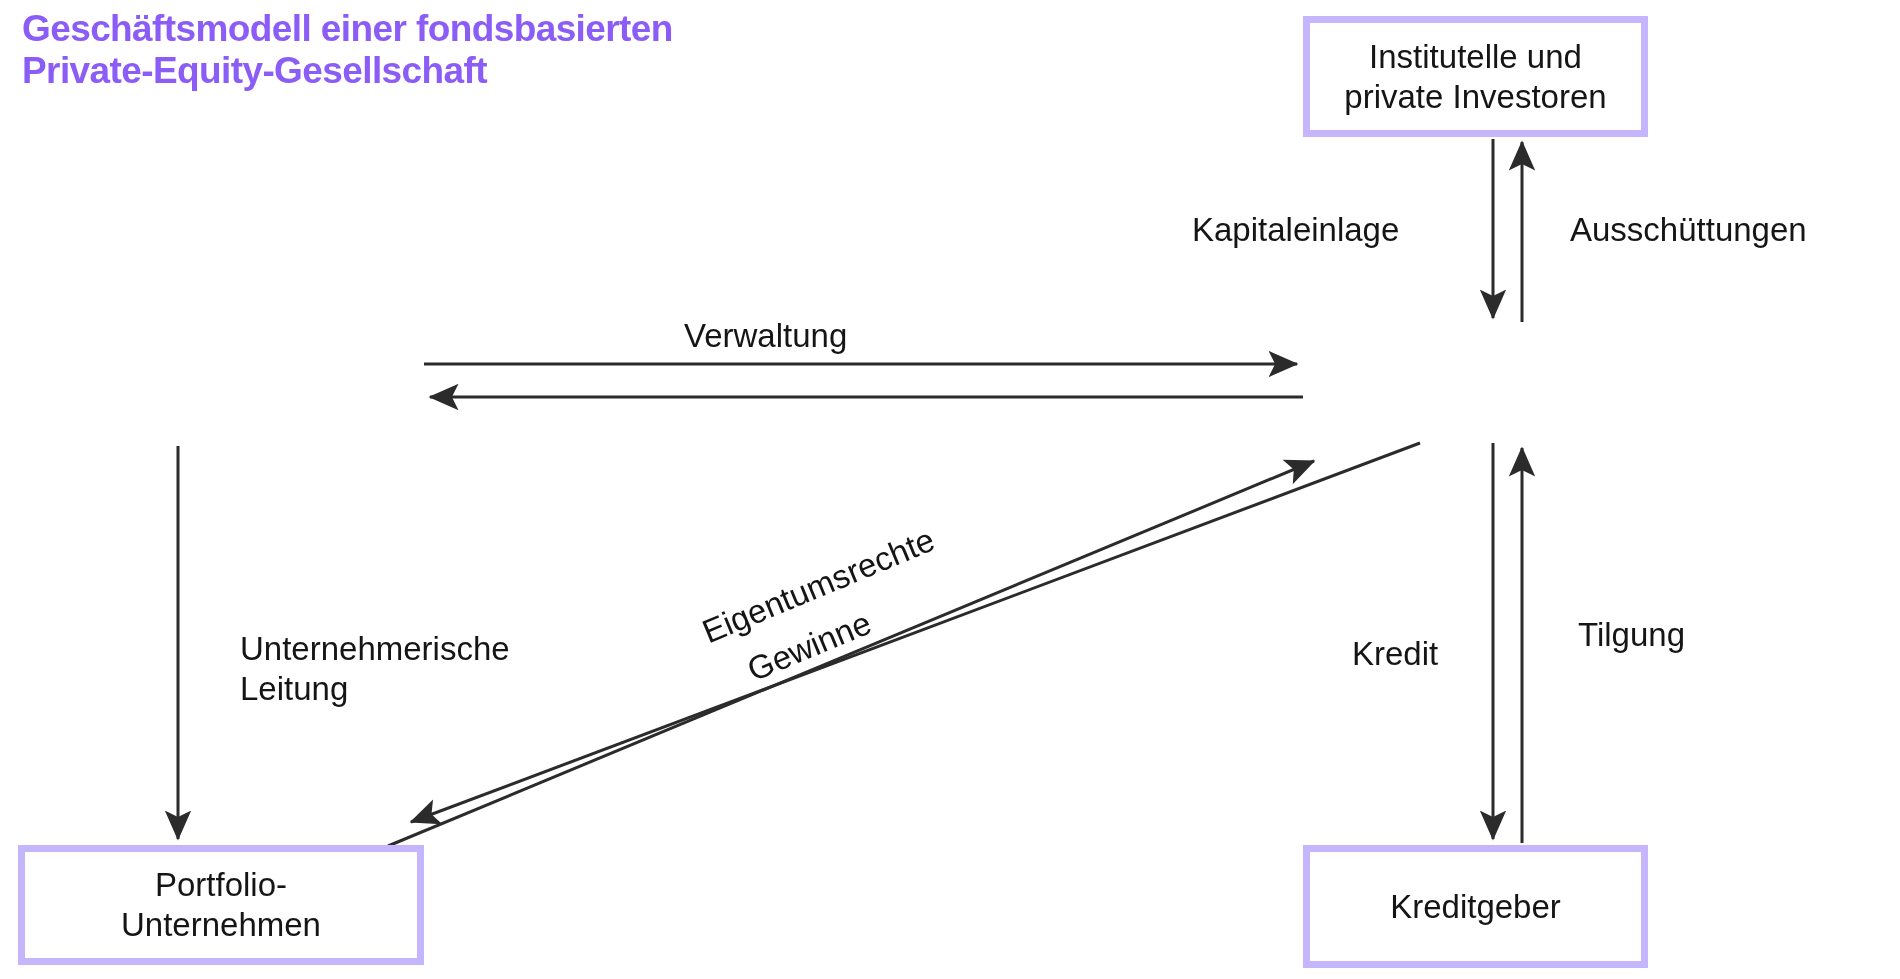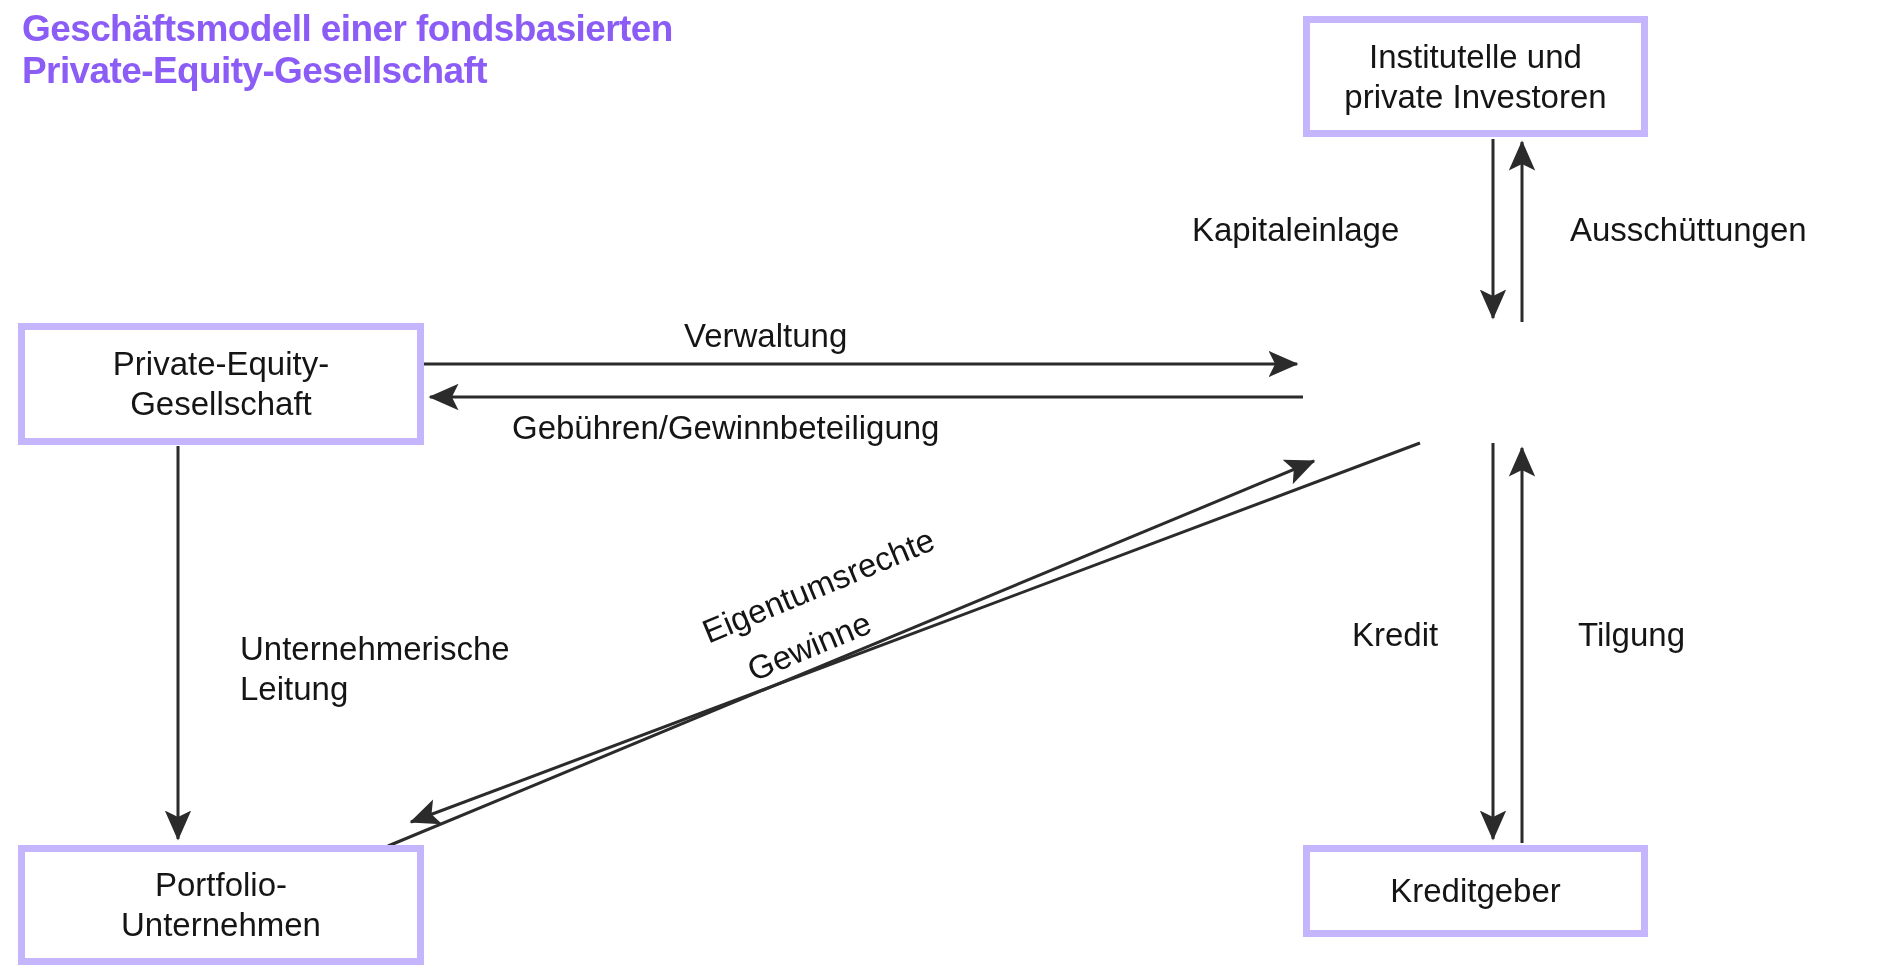--- a/index.html
+++ b/index.html
@@ -95,40 +95,37 @@
 
     <line x1="1493" y1="443" x2="1493" y2="839" stroke="#2b2b2b" stroke-width="3" marker-end="url(#ah)"></line>
 
     <line x1="1522" y1="843" x2="1522" y2="448" stroke="#2b2b2b" stroke-width="3" marker-end="url(#ah)"></line>
   </svg>
 
   <div class="node" style="left:1303px; top:16px; width:345px; height:121px;">Institutelle und
 private Investoren</div>
 
 
-  <div class="node" style="left:18px; top:323px; width:406px; height:122px;">Private-Equity-
-Gesellschaft</div>
 
   <div class="node" style="left:18px; top:845px; width:406px; height:120px;">Portfolio-
 Unternehmen</div>
 
-  <div class="node" style="left:1303px; top:845px; width:345px; height:92px;">Kreditgeber</div>
+  <div class="node" style="left:1303px; top:845px; width:345px; height:123px;">Kreditgeber</div>
 
   <div class="edge-label" style="left:1192px; top:210px;text-align:right;">Kapitaleinlage</div>
 
   <div class="edge-label" style="left:1570px; top:210px;">Ausschüttungen</div>
 
   <div class="edge-label" style="left:684px; top:316px;">Verwaltung</div>
 
-  <div class="edge-label" style="left:512px; top:408px;">Gebühren/Gewinnbeteiligung</div>
 
   <div class="edge-label" style="left:240px; top:605px;margin-top:24px;">Unternehmerische
 Leitung</div>
 
   <div class="edge-label rot" style="left:712px; top:612px; transform: rotate(-22.6deg);">Eigentumsrechte</div>
 
   <div class="edge-label rot" style="left:757px; top:650px; transform: rotate(-22.6deg);">Gewinne</div>
 
-  <div class="edge-label" style="left:1352px; top:615px;">Kredit</div>
+  <div class="edge-label" style="left:1352px; top:634px;">Kredit</div>
 
   <div class="edge-label" style="left:1578px; top:615px;">Tilgung</div>
 
 </div>
 
 </body></html>

